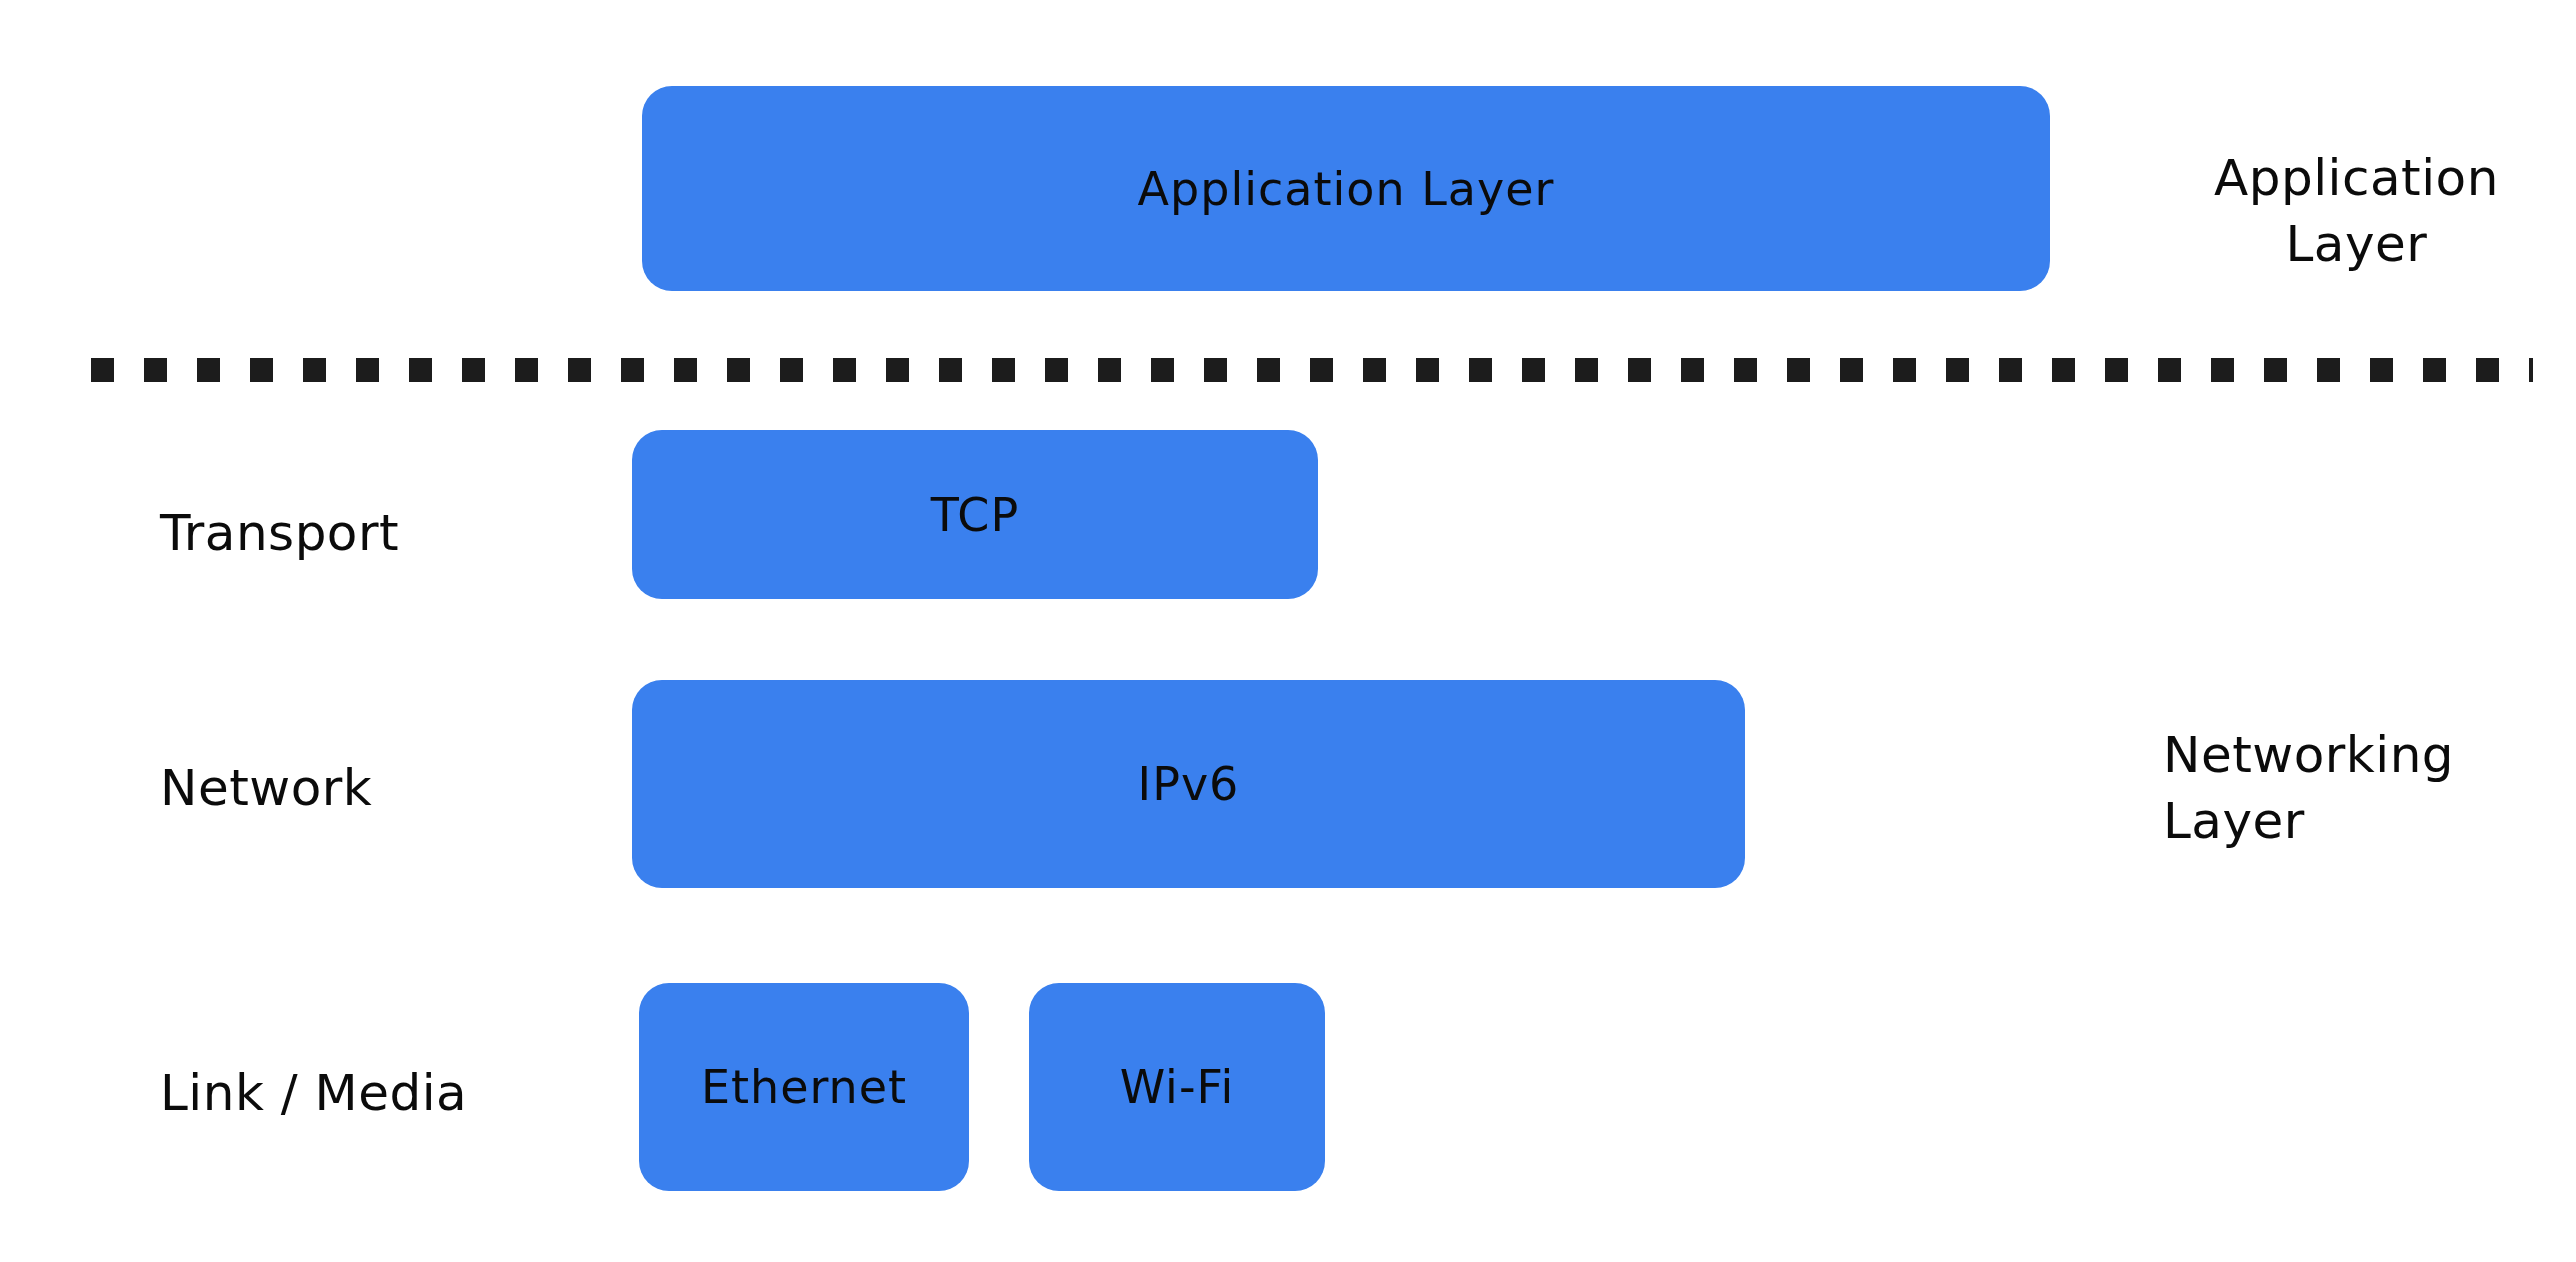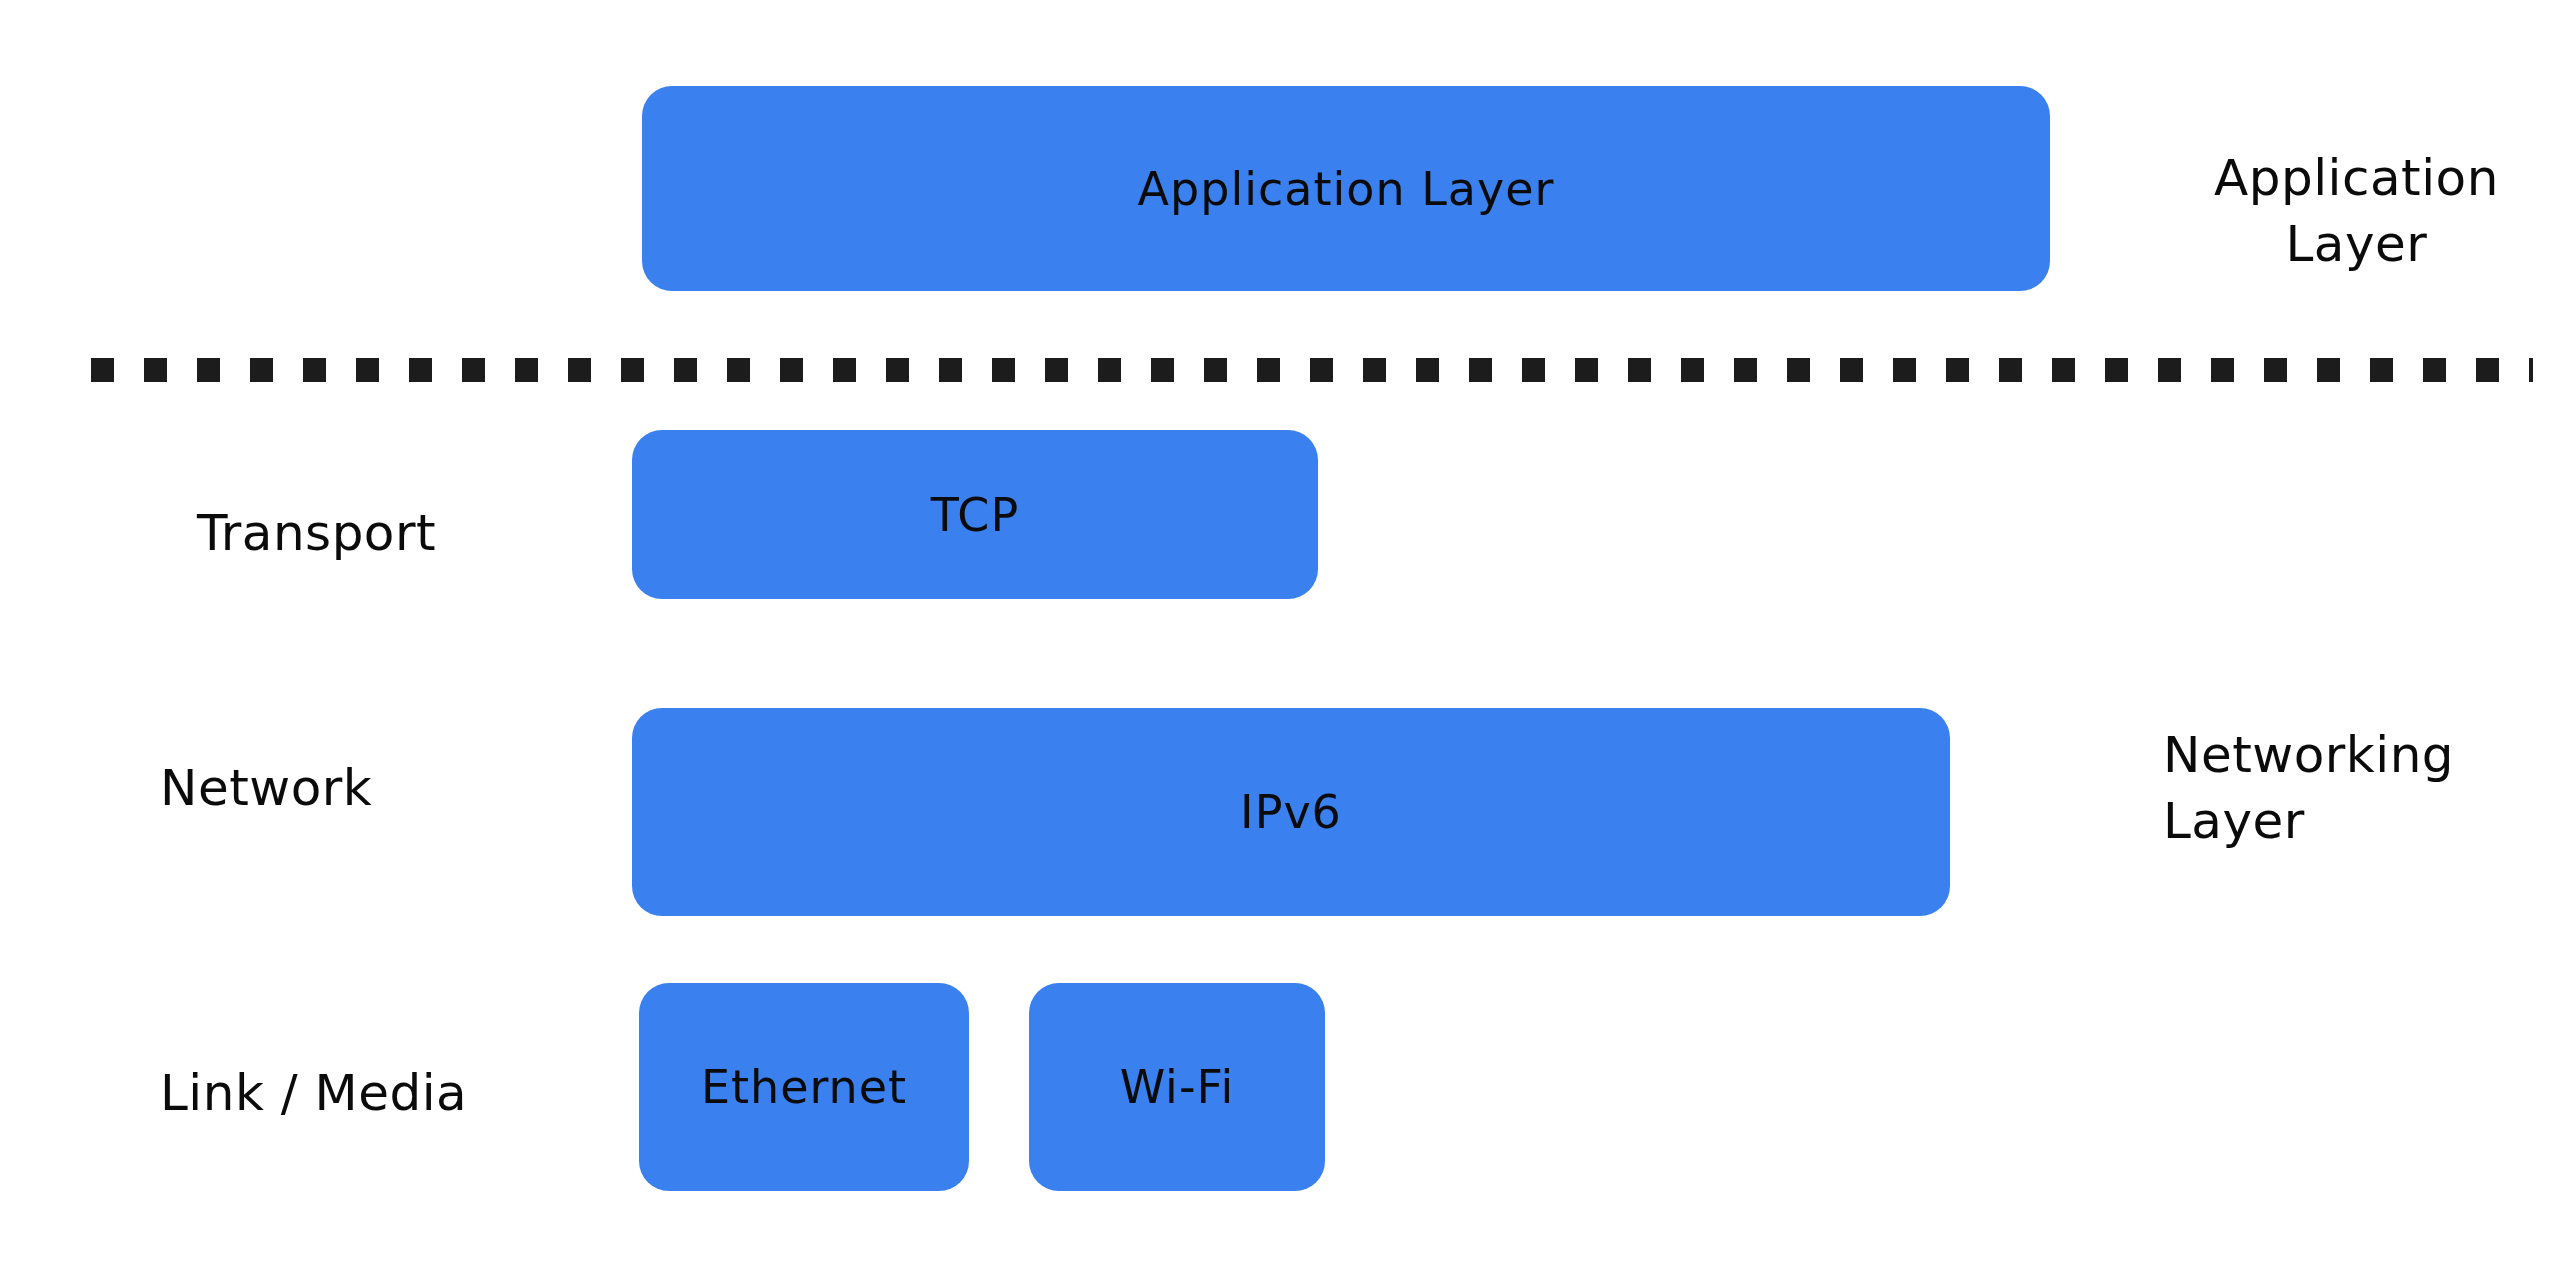--- a/index.html
+++ b/index.html
@@ -40,25 +40,25 @@
 
   .dashed-line{
     position:absolute;
     left:67px;top:334px;width:2442px;height:5.2px;
     background:repeating-linear-gradient(90deg,var(--divider) 0 23px,transparent 23px 53px);
   }
 
   
   .app-box      {left:618px;top:62px;width:1408px;height:205px;}
   .app-side     {left:2178px;top:109px;text-align:center;}
-  .transport-lab{left:124px; top:472px;margin-left:37px;}
+  .transport-lab{left:124px; top:472px;}
   .tcp-box      {left:608px;top:406px;width:686px;height:169px;}
   .udp-box      {left:1319px;top:406px;width:685px;height:208px;}
   .network-lab  {left:124px; top:727px;}
-  .ipv6-box     {left:608px;top:684px;width:1318px;height:208px;}
+  .ipv6-box     {left:608px;top:656px;width:1113px;height:208px;}
   .net-side     {left:2127px;top:686px;}
   .link-lab     {left:124px; top:1032px;}
   .ethernet-box {left:615px;top:959px;width:330px;height:208px;}
   .wifi-box     {left:1005px;top:959px;width:296px;height:208px;}
   .thread-box   {left:1358px;top:958px;width:639px;height:89px;}
   .ieee-box     {left:1358px;top:1082px;width:639px;height:90px;}
 </style>
 </head>
 <body>
 

